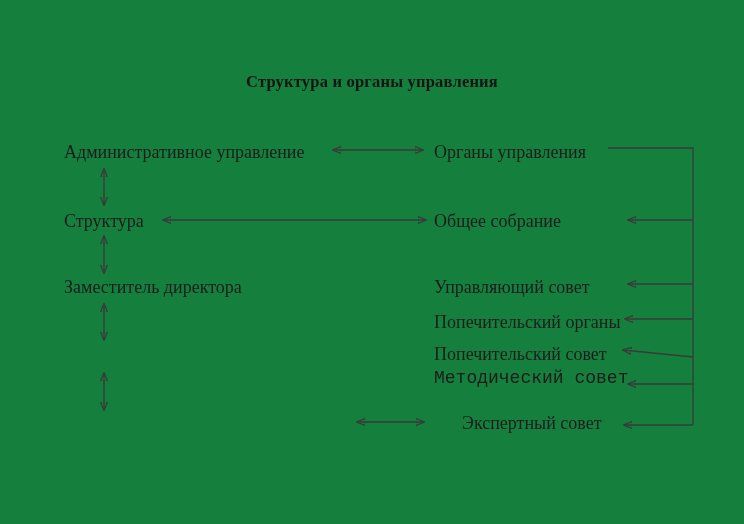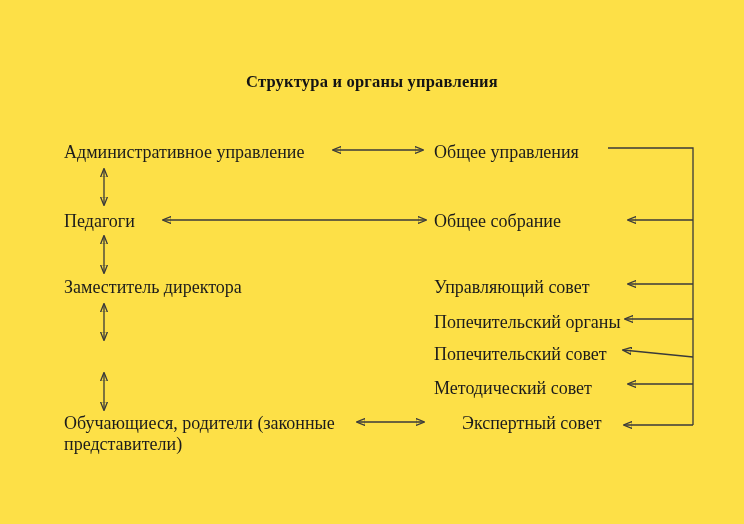--- a/index.html
+++ b/index.html
@@ -4,21 +4,21 @@
 <style>
   html, body {
     margin: 0;
     padding: 0;
     background: #ffffff;
   }
   #canvas {
     position: relative;
     width: 744px;
     height: 524px;
-    background: #fde047;
+    background: #15803d;
     overflow: hidden;
     font-family: "Liberation Serif", "DejaVu Serif", serif;
     color: #1a1a1a;
   }
   #diagram-title {
     position: absolute;
     left: 0;
     top: 72px;
     width: 744px;
     text-align: center;
@@ -87,26 +87,24 @@
 
     <line x1="693" y1="220" x2="628" y2="220" marker-end="url(#ah-end)"></line>
     <line x1="693" y1="284" x2="628" y2="284" marker-end="url(#ah-end)"></line>
     <line x1="693" y1="319" x2="625" y2="319" marker-end="url(#ah-end)"></line>
     <line x1="693" y1="357" x2="623" y2="350" marker-end="url(#ah-end)"></line>
     <line x1="693" y1="384" x2="628" y2="384" marker-end="url(#ah-end)"></line>
     <line x1="693" y1="425" x2="624" y2="425" marker-end="url(#ah-end)"></line>
   </svg>
 
   <div class="node-label node-left" style="top:142px;">Административное управление</div>
-  <div class="node-label node-left" style="top:211px;">Педагоги</div>
+  <div class="node-label node-left" style="top:211px;">Структура</div>
   <div class="node-label node-left" style="top:277px;">Заместитель директора</div>
-  <div class="node-label node-left" style="top:413px; width:300px;">Обучающиеся, родители (законные
-представители)</div>
 
-  <div class="node-label node-right" style="top:142px;">Общее управления</div>
+  <div class="node-label node-right" style="top:142px;">Органы управления</div>
   <div class="node-label node-right" style="top:211px;">Общее собрание</div>
   <div class="node-label node-right" style="top:277px;">Управляющий совет</div>
   <div class="node-label node-right" style="top:312px;">Попечительский органы</div>
   <div class="node-label node-right" style="top:344px;">Попечительский совет</div>
-  <div class="node-label node-right" style="top:378px;">Методический совет</div>
+  <div class="node-label node-right" style="top:368px;font-family:Liberation Mono, monospace;">Методический совет</div>
   <div class="node-label node-right" style="top:413px;margin-left:28px;">Экспертный совет</div>
 
 </div>
 
 </body></html>

